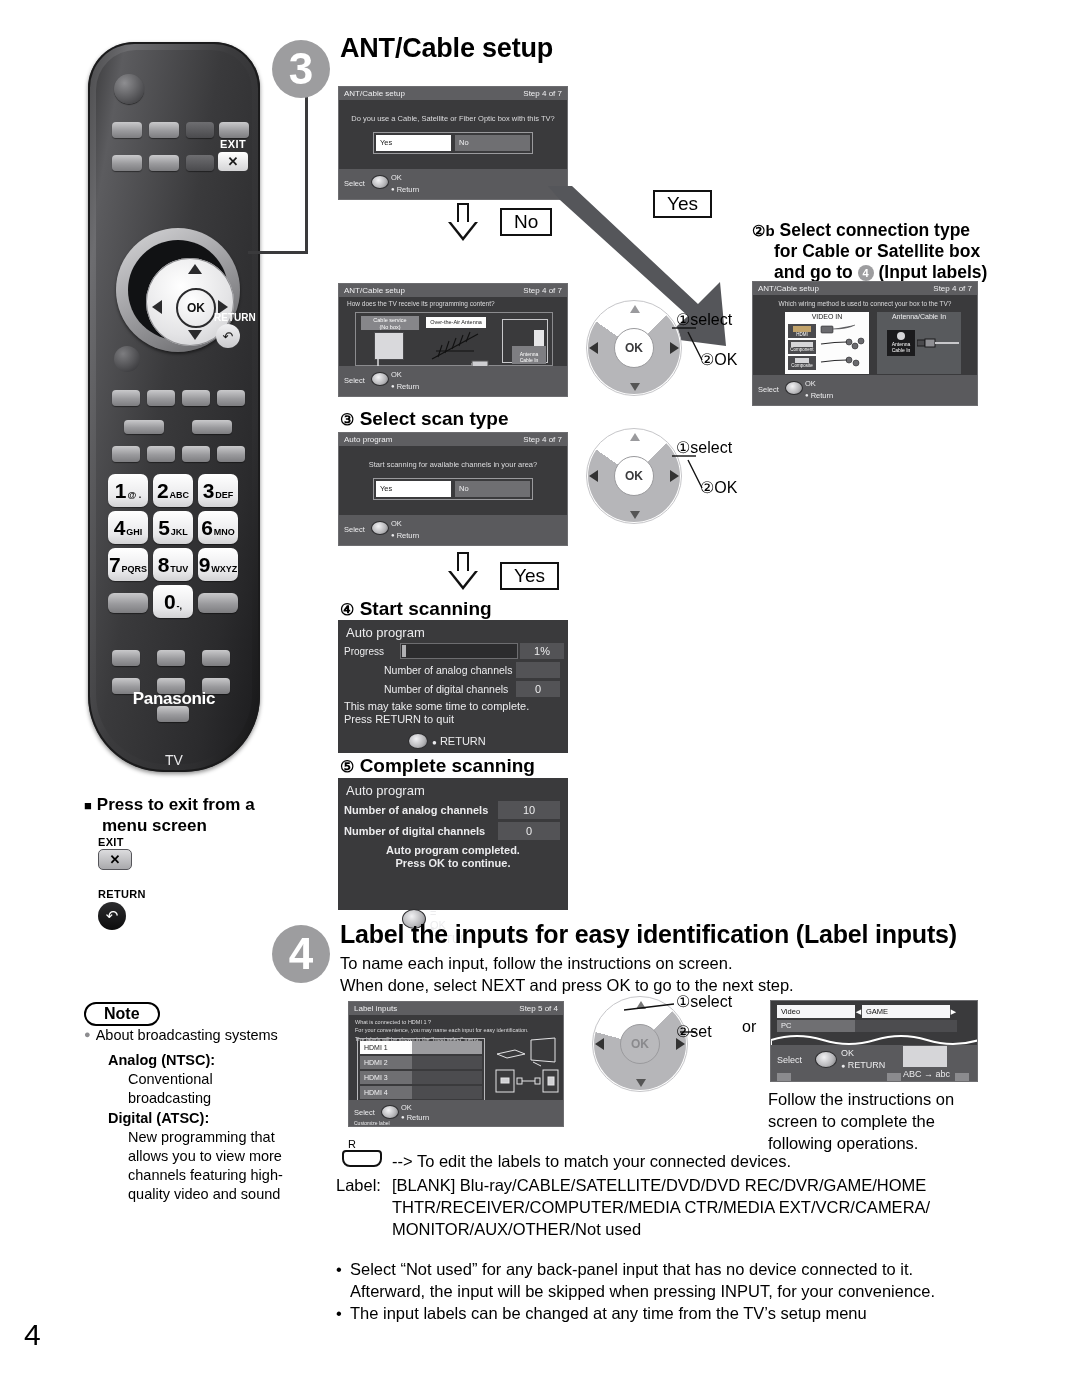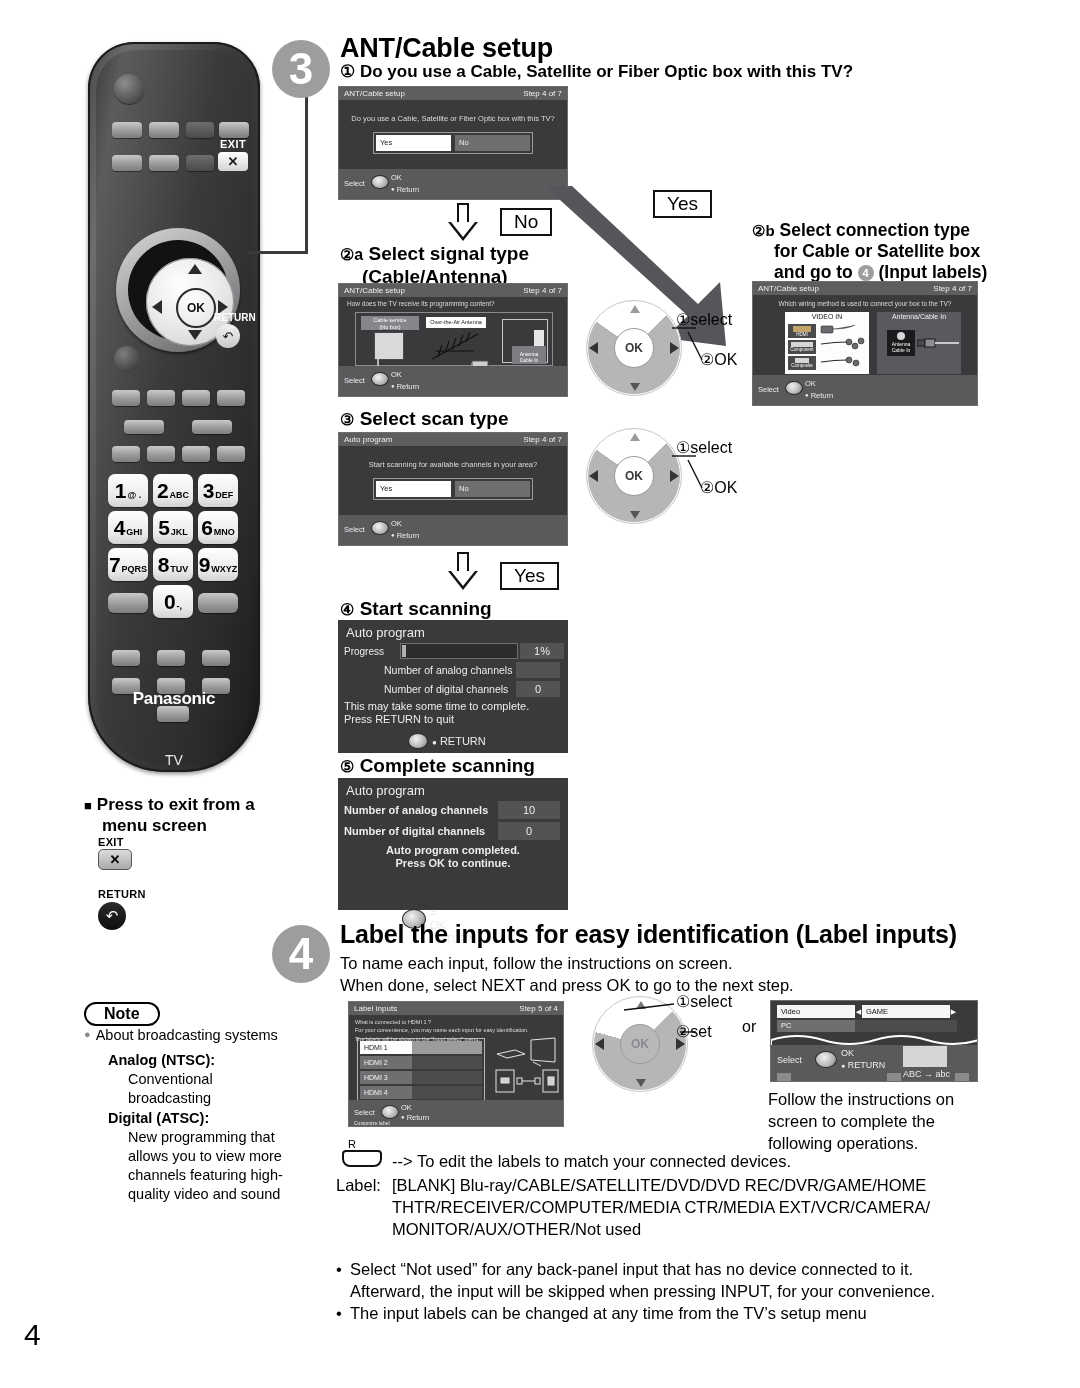--- a/index.html
+++ b/index.html
@@ -333,24 +333,20 @@
       <div class="brand-tv" style="top:702px;">TV</div>
     </div>
   </div>
 
   <div class="leader" style="left:248px; top:251px; width:60px; height:3px;"></div>
   <div class="leader" style="left:305px; top:70px;  width:3px;  height:184px;"></div>
 
   <div class="step-circle" style="left:272px; top:40px;">3</div>
   <div class="h1" style="left:340px; top:33px;">ANT/Cable setup</div>
 
-  <div class="h2" style="left:340px; top:62px; font-size:17px;">
-    <span>①</span>
-    <span>Do you use a Cable, Satellite or Fiber Optic box with this TV?</span>
-  </div>
 
   <div class="osd" style="left:338px; top:86px; width:230px; height:114px;">
     <div class="osd-title">
       <span>ANT/Cable setup</span>
       <span>Step 4 of 7</span>
     </div>
     <div class="osd-q">Do you use a Cable, Satellite or Fiber Optic box with this TV?</div>
     <div class="yn-wrap">
       <div class="yn-yes">Yes</div>
       <div class="yn-no">No</div>
@@ -368,25 +364,20 @@
       <div class="head"></div>
       <div class="head-in"></div>
   </div>
   <div class="ynbox" style="left:500px; top:208px;">No</div>
 
   <svg class="diag-arrow" viewBox="0 0 200 180">
     <polygon points="0,0 24,0 150,118 172,96 178,160 116,152 140,130 12,14" fill="#55565a"></polygon>
   </svg>
   <div class="ynbox" style="left:653px; top:190px;">Yes</div>
 
-  <div class="h3" style="left:340px; top:243px;">
-    <span style="font-size:16px;">②a</span>
-    <span>Select signal type</span><br>
-    <span style="padding-left:22px;">(Cable/Antenna)</span>
-  </div>
 
   <div class="osd" style="left:338px; top:283px; width:230px; height:114px;">
     <div class="osd-title">
       <span>ANT/Cable setup</span>
       <span>Step 4 of 7</span>
     </div>
     <div style="font-size:6.5px; color:#dcdcde; padding:3px 0 0 8px;">How does the TV receive its programming content?</div>
     <div style="position:absolute; left:16px; top:28px; width:198px; height:54px; border:1px solid #8b8b8e;">
       <div style="position:absolute; left:5px; top:3px; width:58px; height:14px; background:#86868a; color:#fff; font-size:5.5px; text-align:center; line-height:7px; padding-top:1px;">
         <span>Cable service</span><br>

